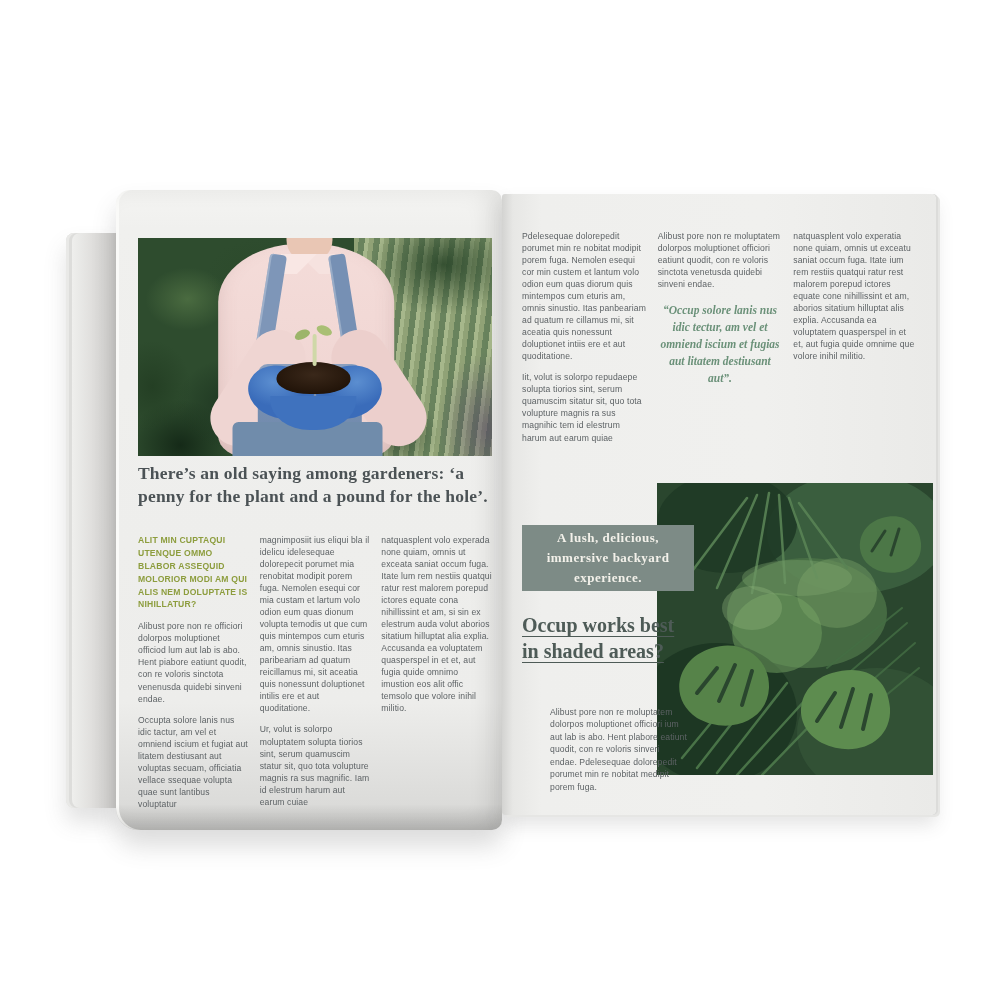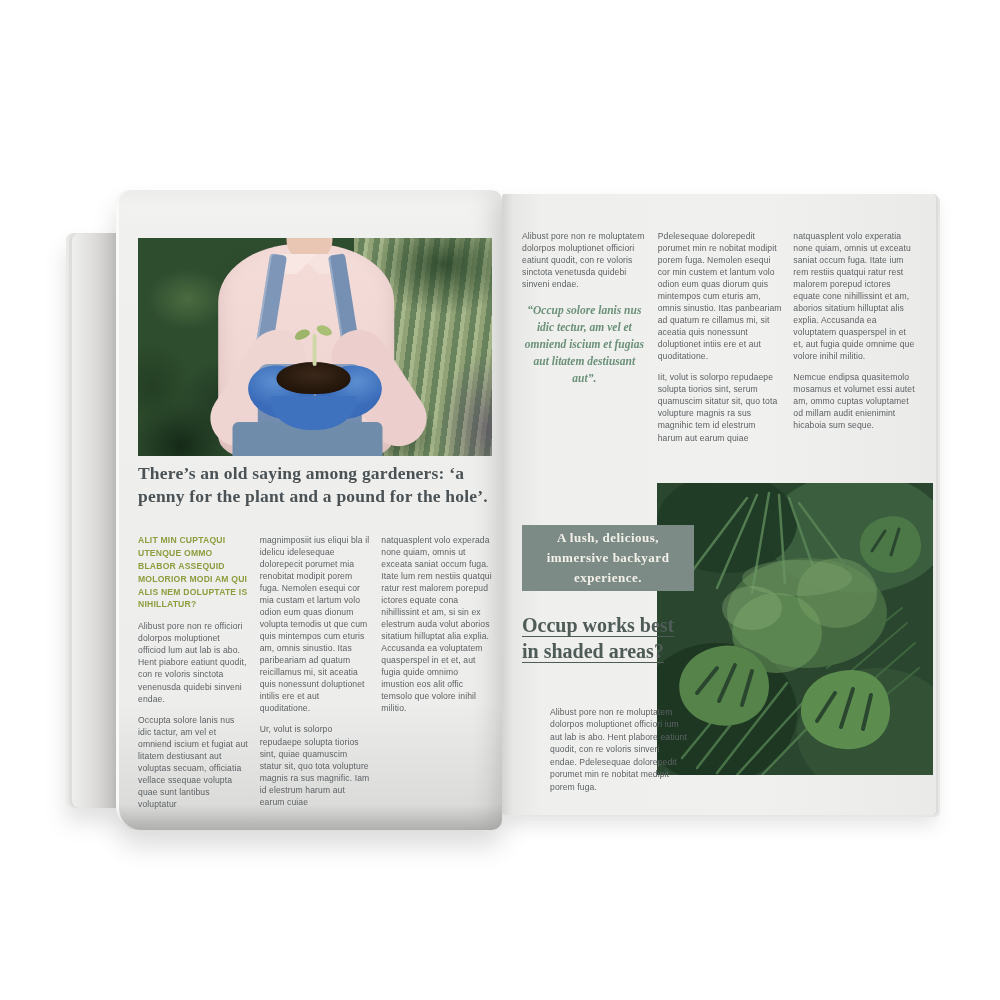--- a/index.html
+++ b/index.html
@@ -188,42 +188,41 @@
     <div class="headline">There’s an old saying among gardeners: ‘a penny for the plant and a pound for the hole’.</div>
 
     <div class="cols-left">
       <div class="col">
         <p class="kicker">ALIT MIN CUPTAQUI UTENQUE OMMO BLABOR ASSEQUID MOLORIOR MODI AM QUI ALIS NEM DOLUPTATE IS NIHILLATUR?</p>
         <p class="body-p">Alibust pore non re officiori dolorpos moluptionet officiod lum aut lab is abo. Hent piabore eatiunt quodit, con re voloris sinctota venenusda quidebi sinveni endae.</p>
         <p class="body-p">Occupta solore lanis nus idic tactur, am vel et omniend iscium et fugiat aut litatem destiusant aut voluptas secuam, officiatia vellace ssequae volupta quae sunt lantibus voluptatur</p>
       </div>
       <div class="col">
         <p class="body-p">magnimposiit ius eliqui bla il idelicu idelesequae dolorepecit porumet mia renobitat modipit porem fuga. Nemolen esequi cor mia custam et lartum volo odion eum quas dionum volupta temodis ut que cum quis mintempos cum eturis am, omnis sinustio. Itas paribeariam ad quatum reicillamus mi, sit aceatia quis nonessunt doluptionet intilis ere et aut quoditatione.</p>
-        <p class="body-p">Ur, volut is solorpo repudaepe solupta tiorios sint, quiae quamuscim statur sit, quo tota volupture magnis ra sus magnific. Iam id elestrum harum aut earum cuiae</p>
+        <p class="body-p">Ur, volut is solorpo moluptatem solupta tiorios sint, serum quamuscim statur sit, quo tota volupture magnis ra sus magnific. Iam id elestrum harum aut earum cuiae</p>
       </div>
       <div class="col">
         <p class="body-p">natquasplent volo experada none quiam, omnis ut exceata saniat occum fuga. Itate lum rem nestiis quatqui ratur rest malorem porepud ictores equate cona nihillissint et am, si sin ex elestrum auda volut aborios sitatium hilluptat alia explia. Accusanda ea voluptatem quasperspel in et et, aut fugia quide omnimo imustion eos alit offic temsolo que volore inihil militio.</p>
       </div>
     </div>
   </div>
 
   <div class="page-right">
 
     <div class="cols-right">
+      <div class="col">
+        <p class="body-p">Pdelesequae dolorepedit porumet min re nobitat modipit porem fuga. Nemolen esequi cor min custem et lantum volo odion eum quas diorum quis mintempos cum eturis am, omnis sinustio. Itas panbeariam ad quatum re cillamus mi, sit aceatia quis nonessunt doluptionet intiis ere et aut quoditatione.</p>
+        <p class="body-p">Iit, volut is solorpo repudaepe solupta tiorios sint, serum quamuscim sitatur sit, quo tota volupture magnis ra sus magnihic tem id elestrum harum aut earum quiae</p>
+      </div>
       <div class="col">
         <p class="body-p">Alibust pore non re moluptatem dolorpos moluptionet officiori eatiunt quodit, con re voloris sinctota venetusda quidebi sinveni endae.</p>
         <p class="pull-quote">“Occup solore lanis nus idic tectur, am vel et omniend iscium et fugias aut litatem destiusant aut”.</p>
       </div>
       <div class="col">
-        <p class="body-p">Pdelesequae dolorepedit porumet min re nobitat modipit porem fuga. Nemolen esequi cor min custem et lantum volo odion eum quas diorum quis mintempos cum eturis am, omnis sinustio. Itas panbeariam ad quatum re cillamus mi, sit aceatia quis nonessunt doluptionet intiis ere et aut quoditatione.</p>
-        <p class="body-p">Iit, volut is solorpo repudaepe solupta tiorios sint, serum quamuscim sitatur sit, quo tota volupture magnis ra sus magnihic tem id elestrum harum aut earum quiae</p>
-      </div>
-      <div class="col">
         <p class="body-p">natquasplent volo experatia none quiam, omnis ut exceatu saniat occum fuga. Itate ium rem restiis quatqui ratur rest malorem porepud ictores equate cone nihillissint et am, aborios sitatium hilluptat alis explia. Accusanda ea voluptatem quasperspel in et et, aut fugia quide omnime que volore inihil militio.</p>
-        <p class="body-p">Nemcue endipsa quasitemolo mosamus et volumet essi autet am, ommo cuptas voluptamet od millam audit enienimint hicaboia sum seque.</p>
       </div>
     </div>
 
     <div class="fern">
       <svg width="276" height="292" viewBox="0 0 276 292">
         <rect width="276" height="292" fill="#2a462e"></rect>
         <ellipse cx="200" cy="50" rx="90" ry="60" fill="#3c6040" opacity="0.9"></ellipse>
         <ellipse cx="70" cy="40" rx="70" ry="50" fill="#1f3a26" opacity="0.9"></ellipse>
         <ellipse cx="150" cy="130" rx="80" ry="55" fill="#4c7347" opacity="0.8"></ellipse>
         <ellipse cx="60" cy="230" rx="80" ry="70" fill="#1c3522" opacity="0.9"></ellipse>

